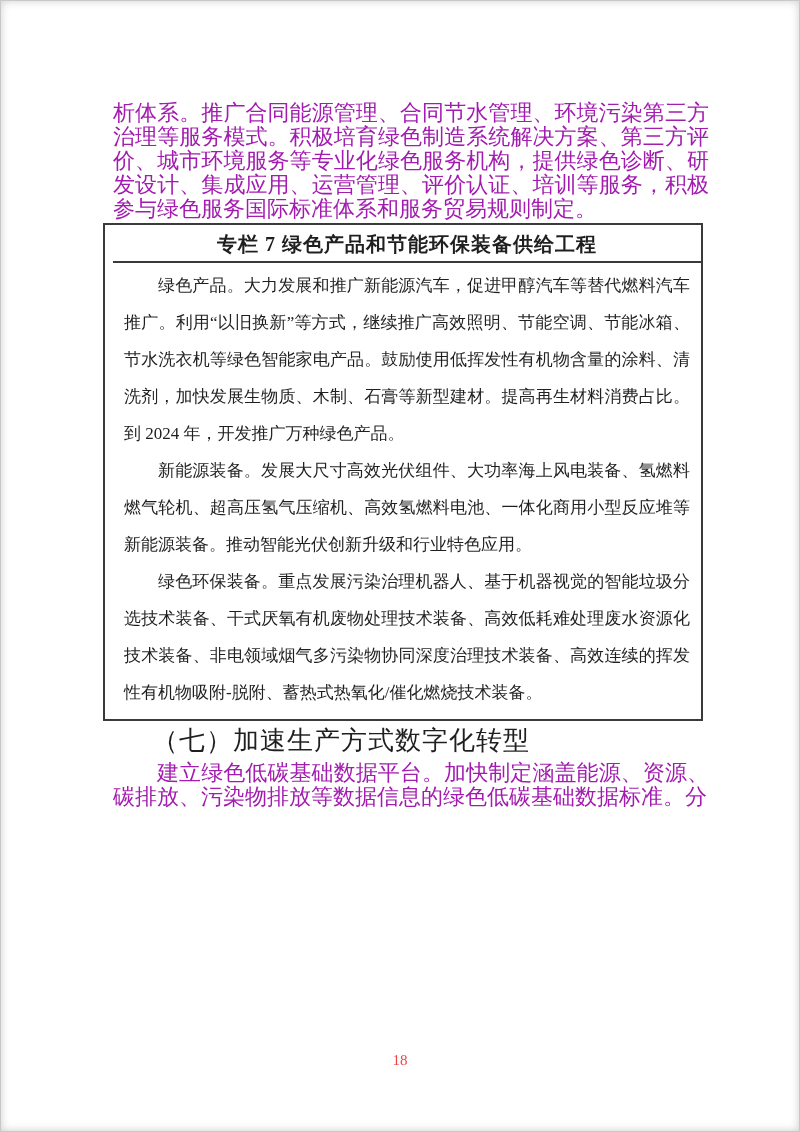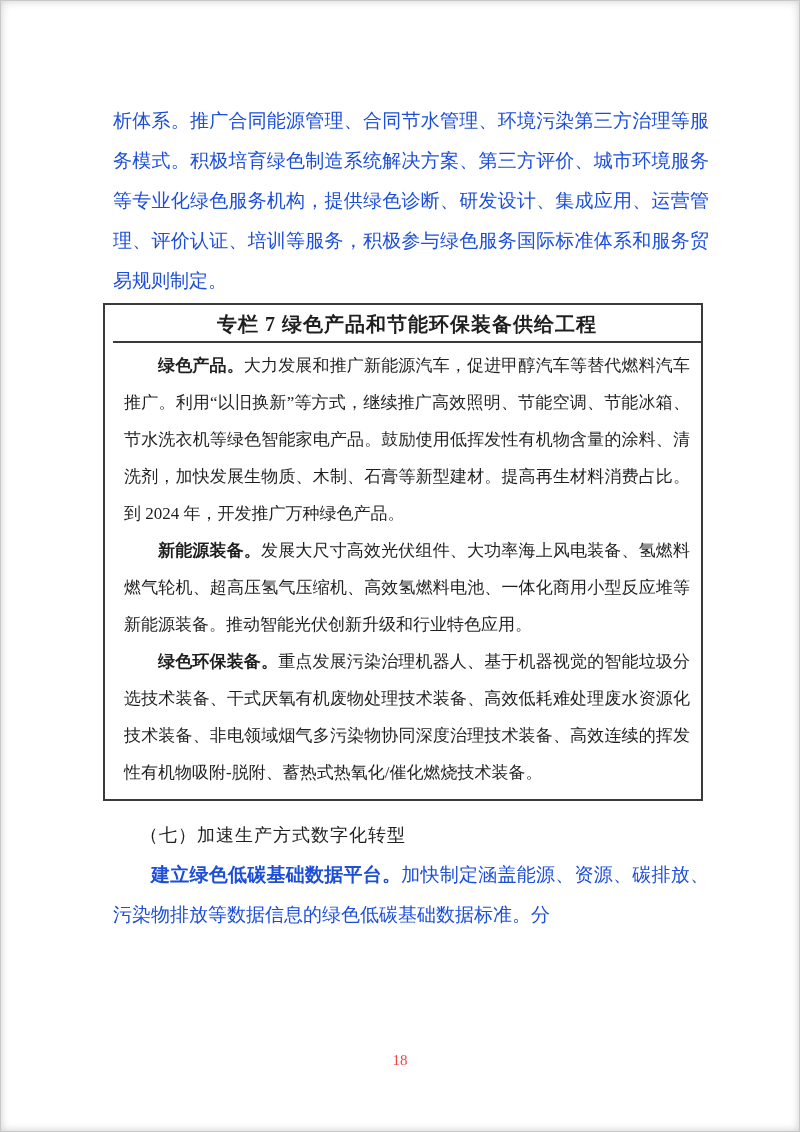--- a/index.html
+++ b/index.html
@@ -15,27 +15,27 @@
     box-shadow: inset 0 0 9px rgba(90,90,90,0.30);
     overflow: hidden;
   }
   .content {
     position: absolute;
     left: 112px;
     top: 100px;
     width: 596px;
   }
   .body-text {
-    font-size: 19px;
-    line-height: 40px;
+    font-size: 22px;
+    line-height: 24px;
     text-align: justify;
-    color: #1d4ed8;
+    color: #a21caf;
   }
   .body-text.indented { text-indent: 2em; }
-  .lead { font-weight: bold; }
+  .lead { font-weight: normal; }
   .callout {
     margin: 2px 0 0 -10px;
     width: 600px;
     border: 2px solid #3a3a3a;
     background: #ffffff;
     padding-left: 8px;
   }
   .callout-title {
     height: 38px;
     line-height: 38px;
@@ -47,23 +47,22 @@
   }
   .callout-body { padding: 4px 11px 8px 11px; }
   .callout-body .box-par {
     font-size: 17px;
     line-height: 37px;
     text-align: justify;
     text-indent: 2em;
     color: #1f1f1f;
   }
   .section-heading {
-    font-size: 18px;
+    font-size: 26px;
     line-height: 40px;
-    margin-top: 14px;
     text-indent: 1.5em;
     letter-spacing: 1px;
   }
   .page-number {
     position: absolute;
     left: 0;
     bottom: 62px;
     width: 100%;
     text-align: center;
     font-size: 15px;

